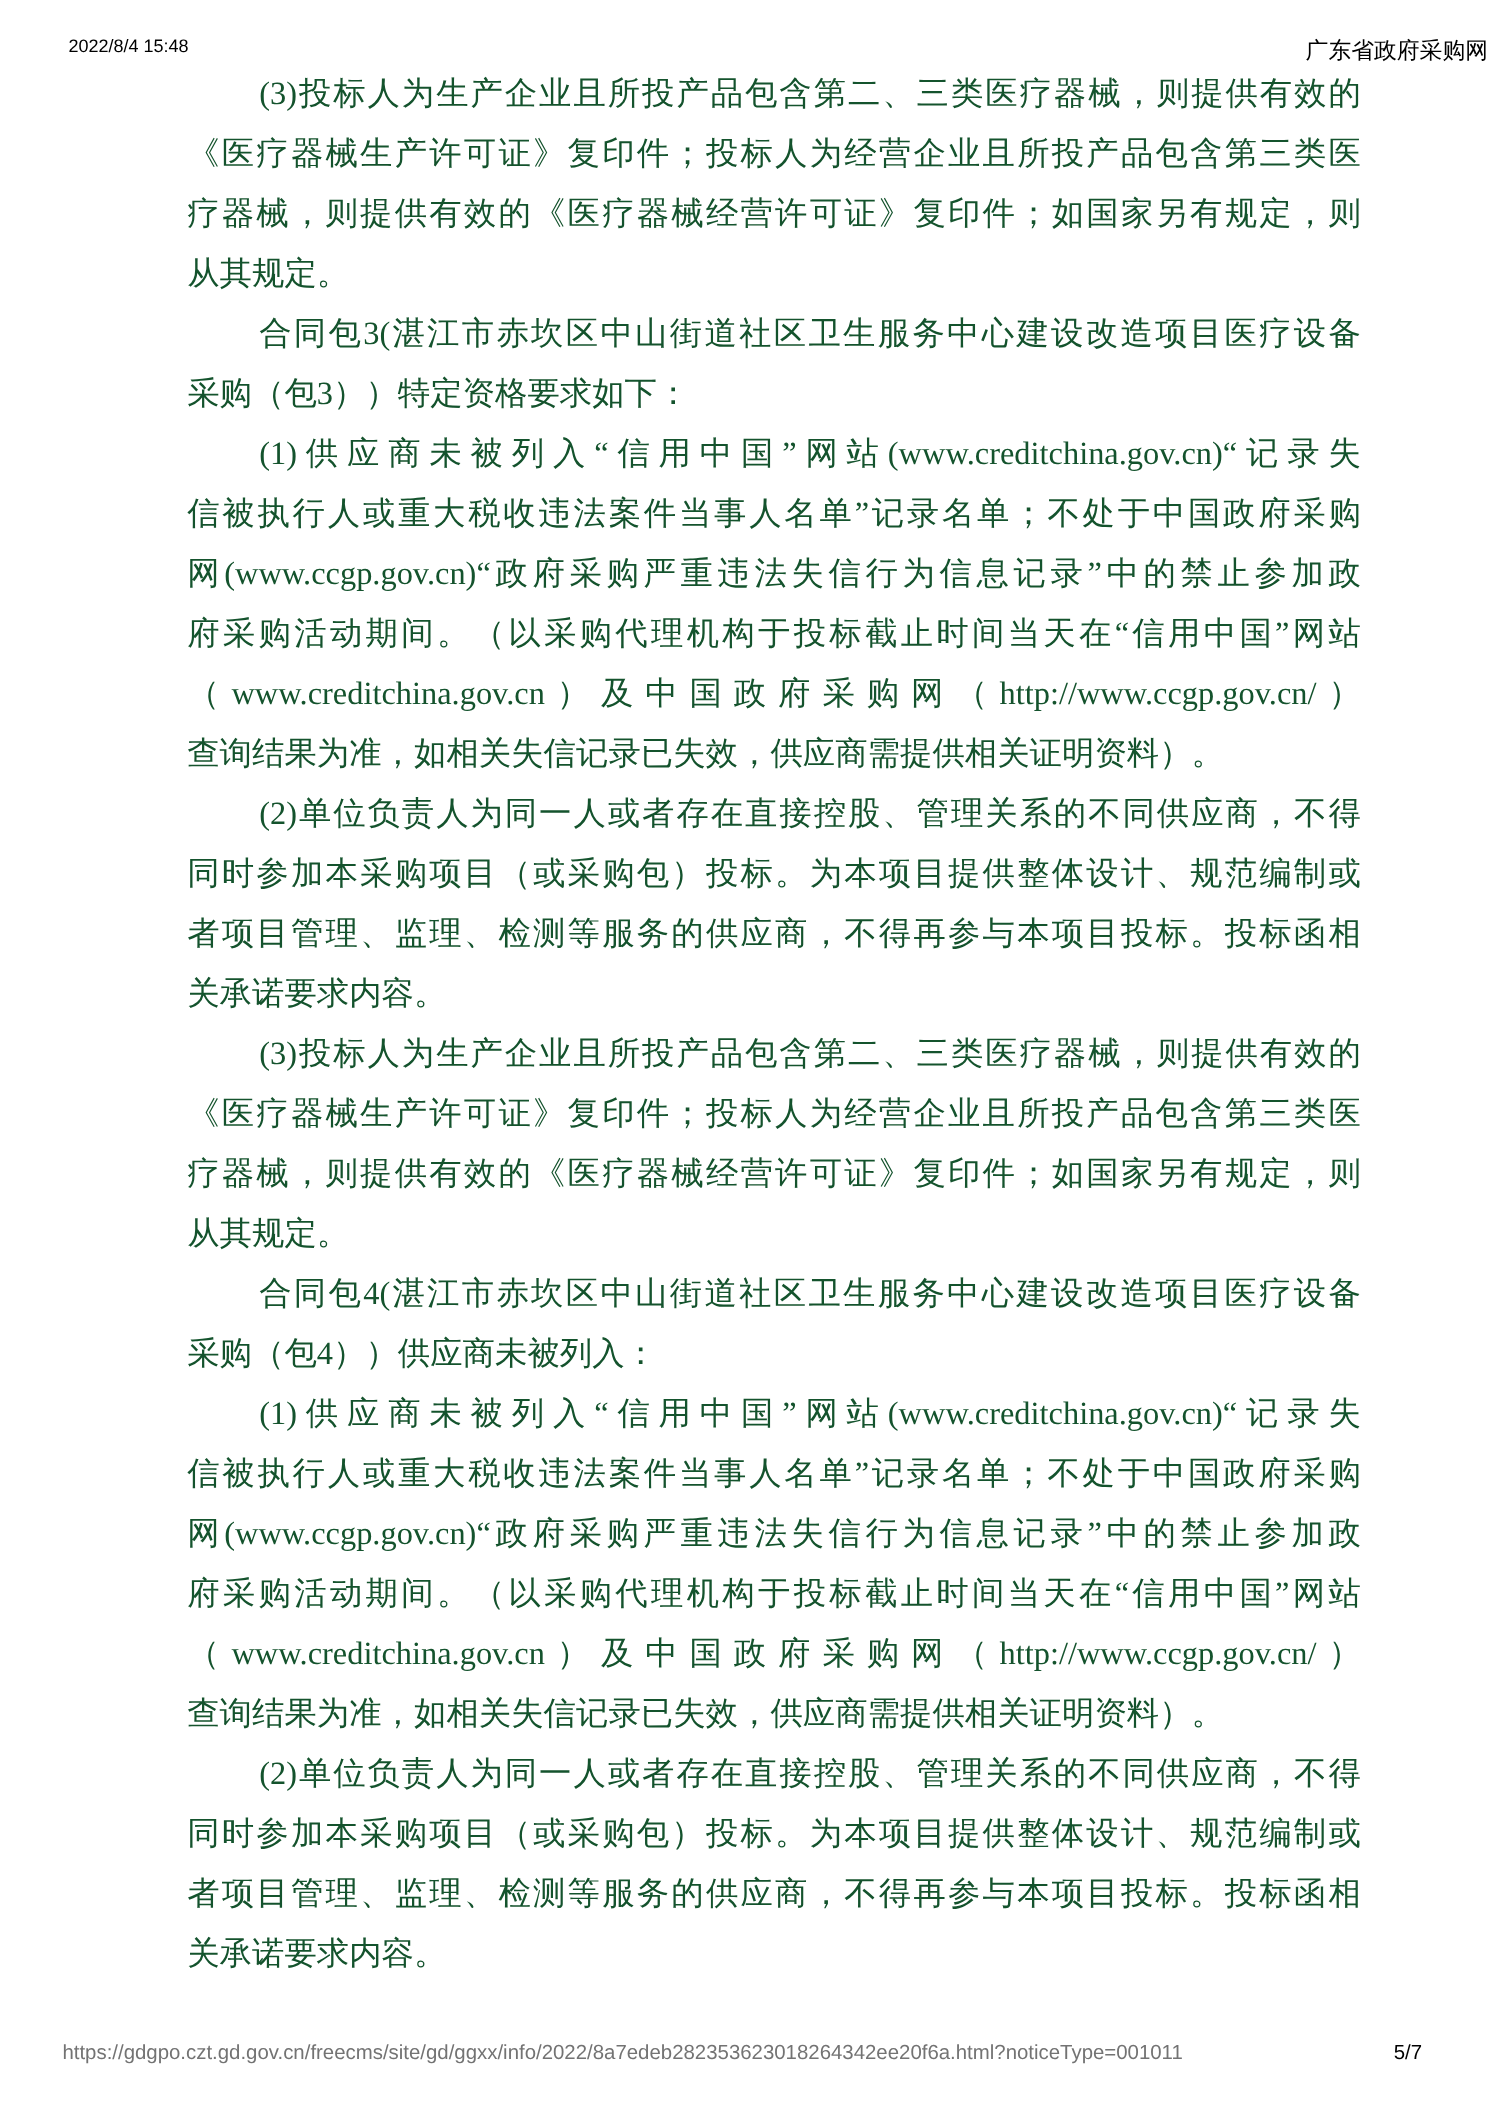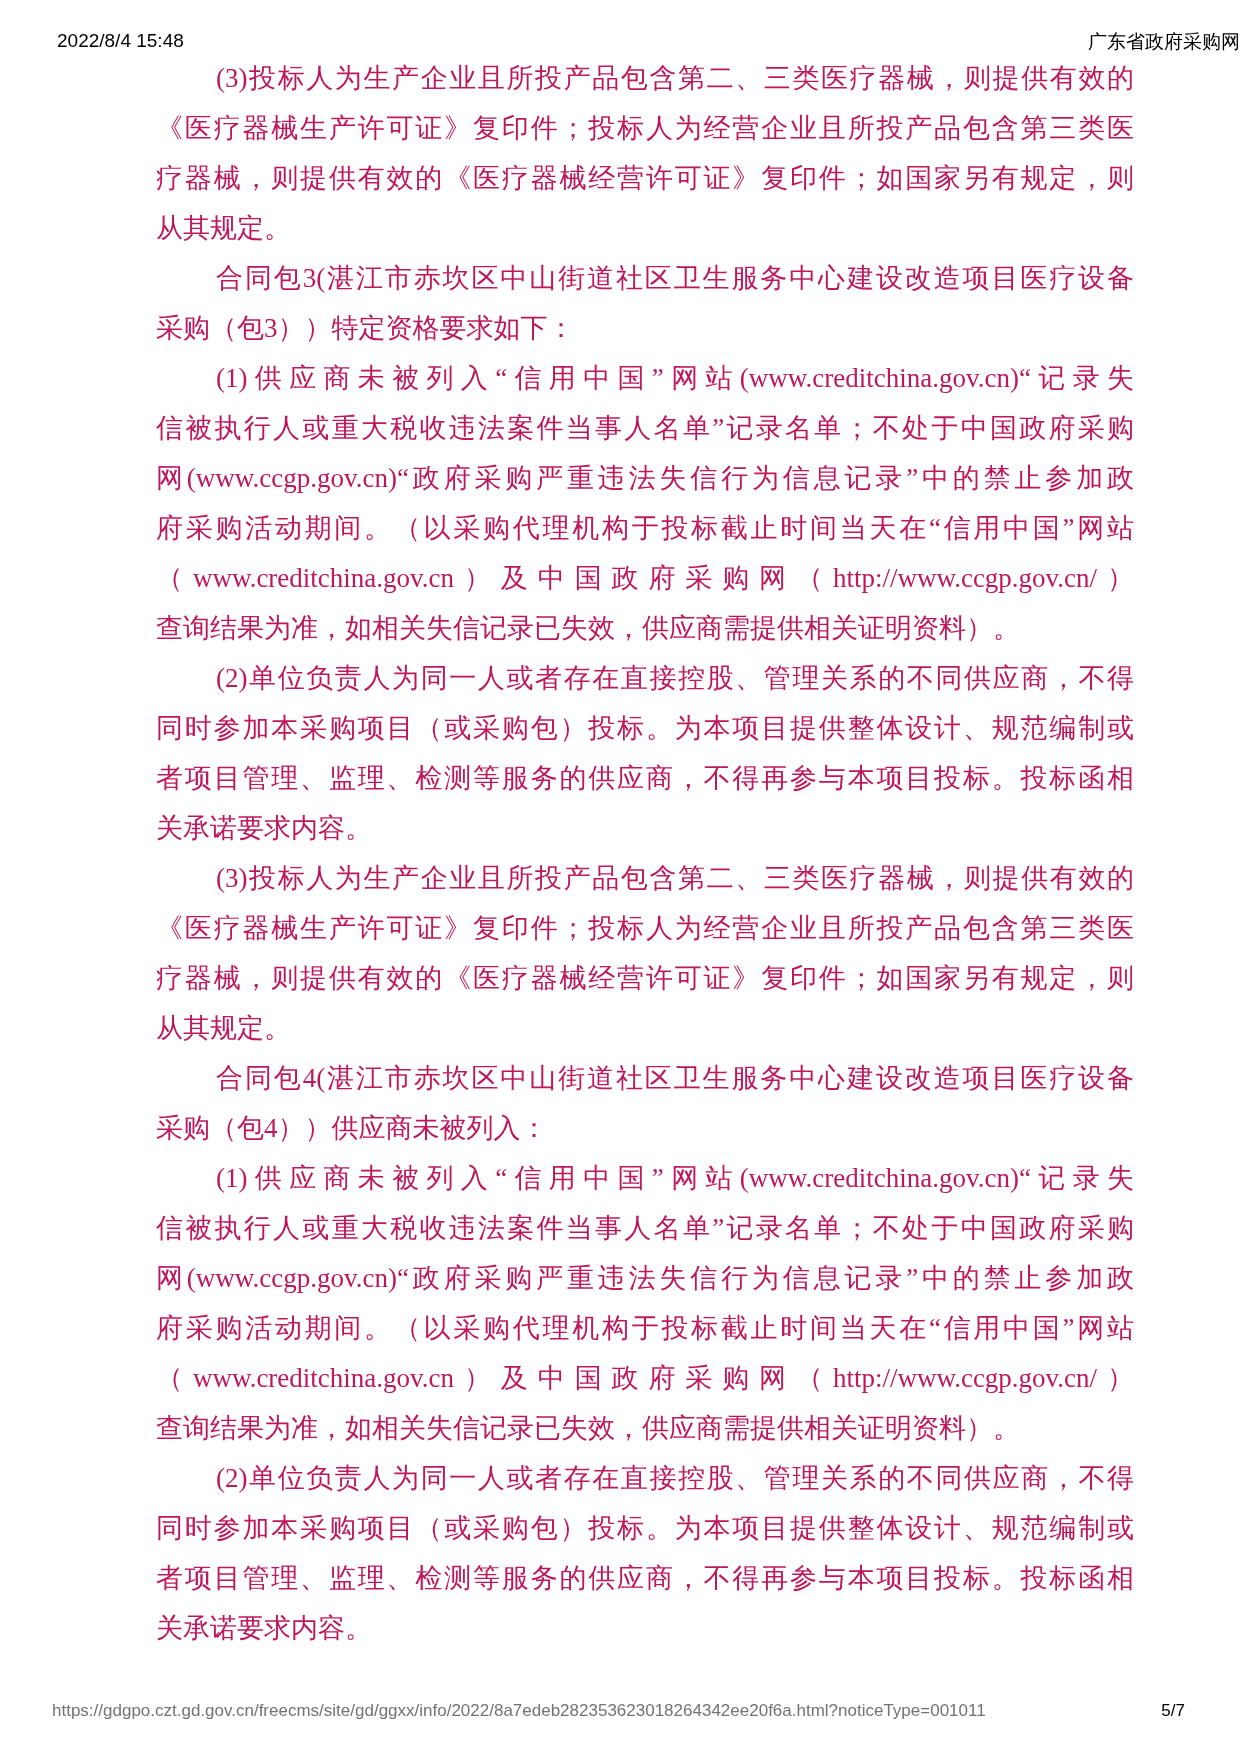--- a/index.html
+++ b/index.html
@@ -13,21 +13,21 @@
     height: 1754px;
     background: #ffffff;
     color: #000000;
     overflow: hidden;
   }
   .header-date {
     position: absolute;
     left: 57px;
     top: 30px;
     font-family: "Liberation Sans", "DejaVu Sans", sans-serif;
-    font-size: 19px;
+    font-size: 15px;
     color: #000000;
     white-space: nowrap;
   }
   .header-title {
     position: absolute;
     left: 176px;
     right: 0;
     top: 29px;
     text-align: right;
     font-family: "Liberation Sans", "DejaVu Sans", sans-serif;
@@ -35,21 +35,21 @@
     color: #000000;
     white-space: nowrap;
   }
   .doc {
     position: absolute;
     left: 156px;
     top: 53px;
     width: 978px;
     font-family: "Liberation Serif", "DejaVu Serif", serif;
     font-size: 27px;
-    color: #be185d;
+    color: #14532d;
   }
   .line {
     height: 50px;
     line-height: 50px;
     text-align: justify;
     text-align-last: justify;
     overflow: hidden;
   }
   .line.indent {
     text-indent: 60px;

